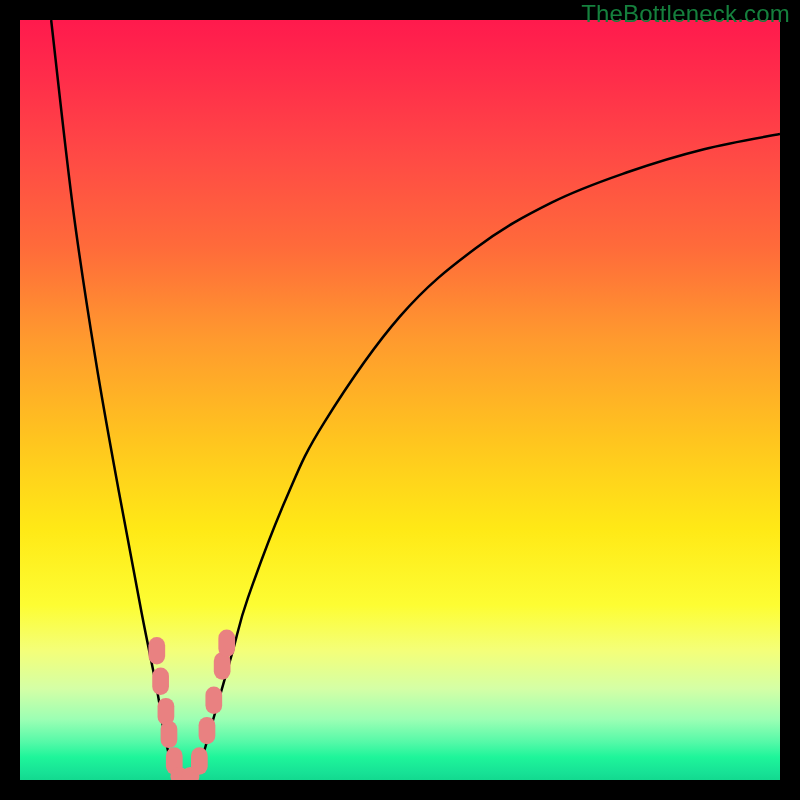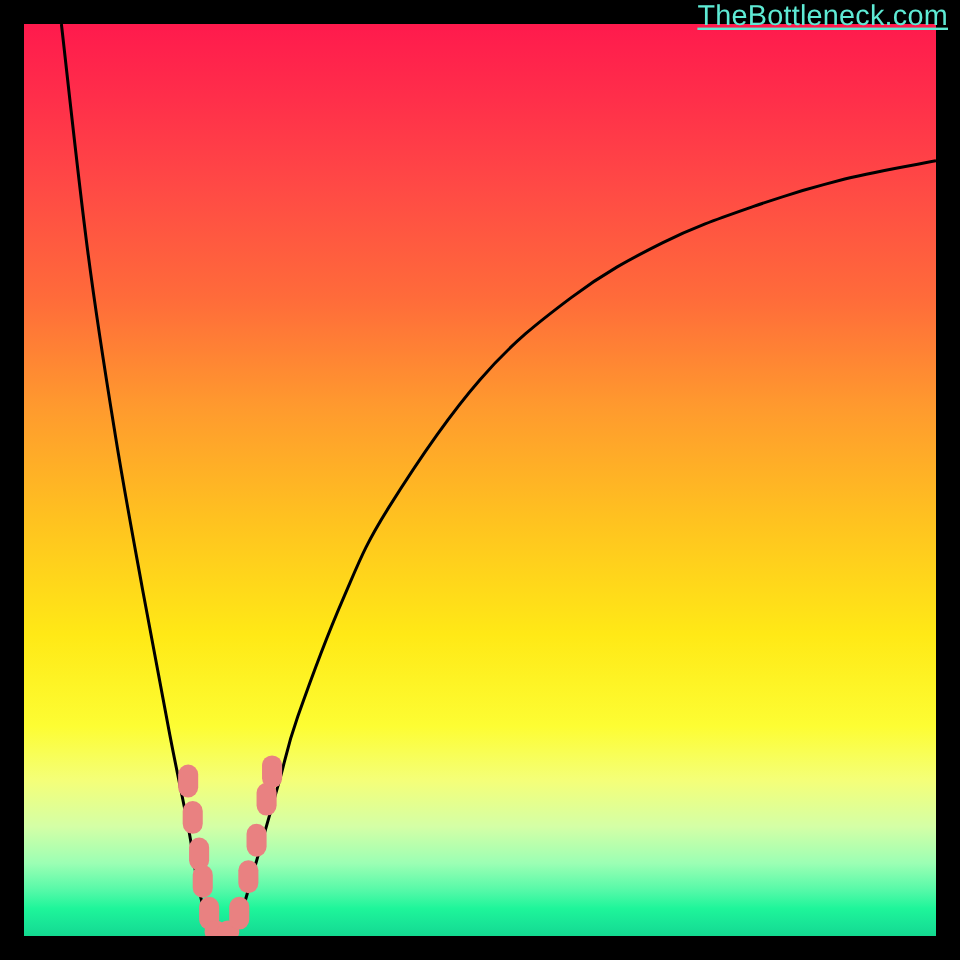--- a/index.html
+++ b/index.html
@@ -46,25 +46,24 @@
       #55f9a8 95%,
       #1ef59a 97%,
       #17e296 99%,
       #13d98f 100%
     );
   }
   .watermark {
     position: absolute;
     top: 0px;
     right: 10px;
-    color: #5eead4;
+    color: #15803d;
     font-size: 24px;
     font-weight: 500;
     letter-spacing: 0.2px;
-    text-decoration: underline;
   }
   svg.curve {
     position: absolute;
     inset: 0;
     width: 760px;
     height: 760px;
   }
   .marker {
     fill: #e98181;
     stroke: none;

